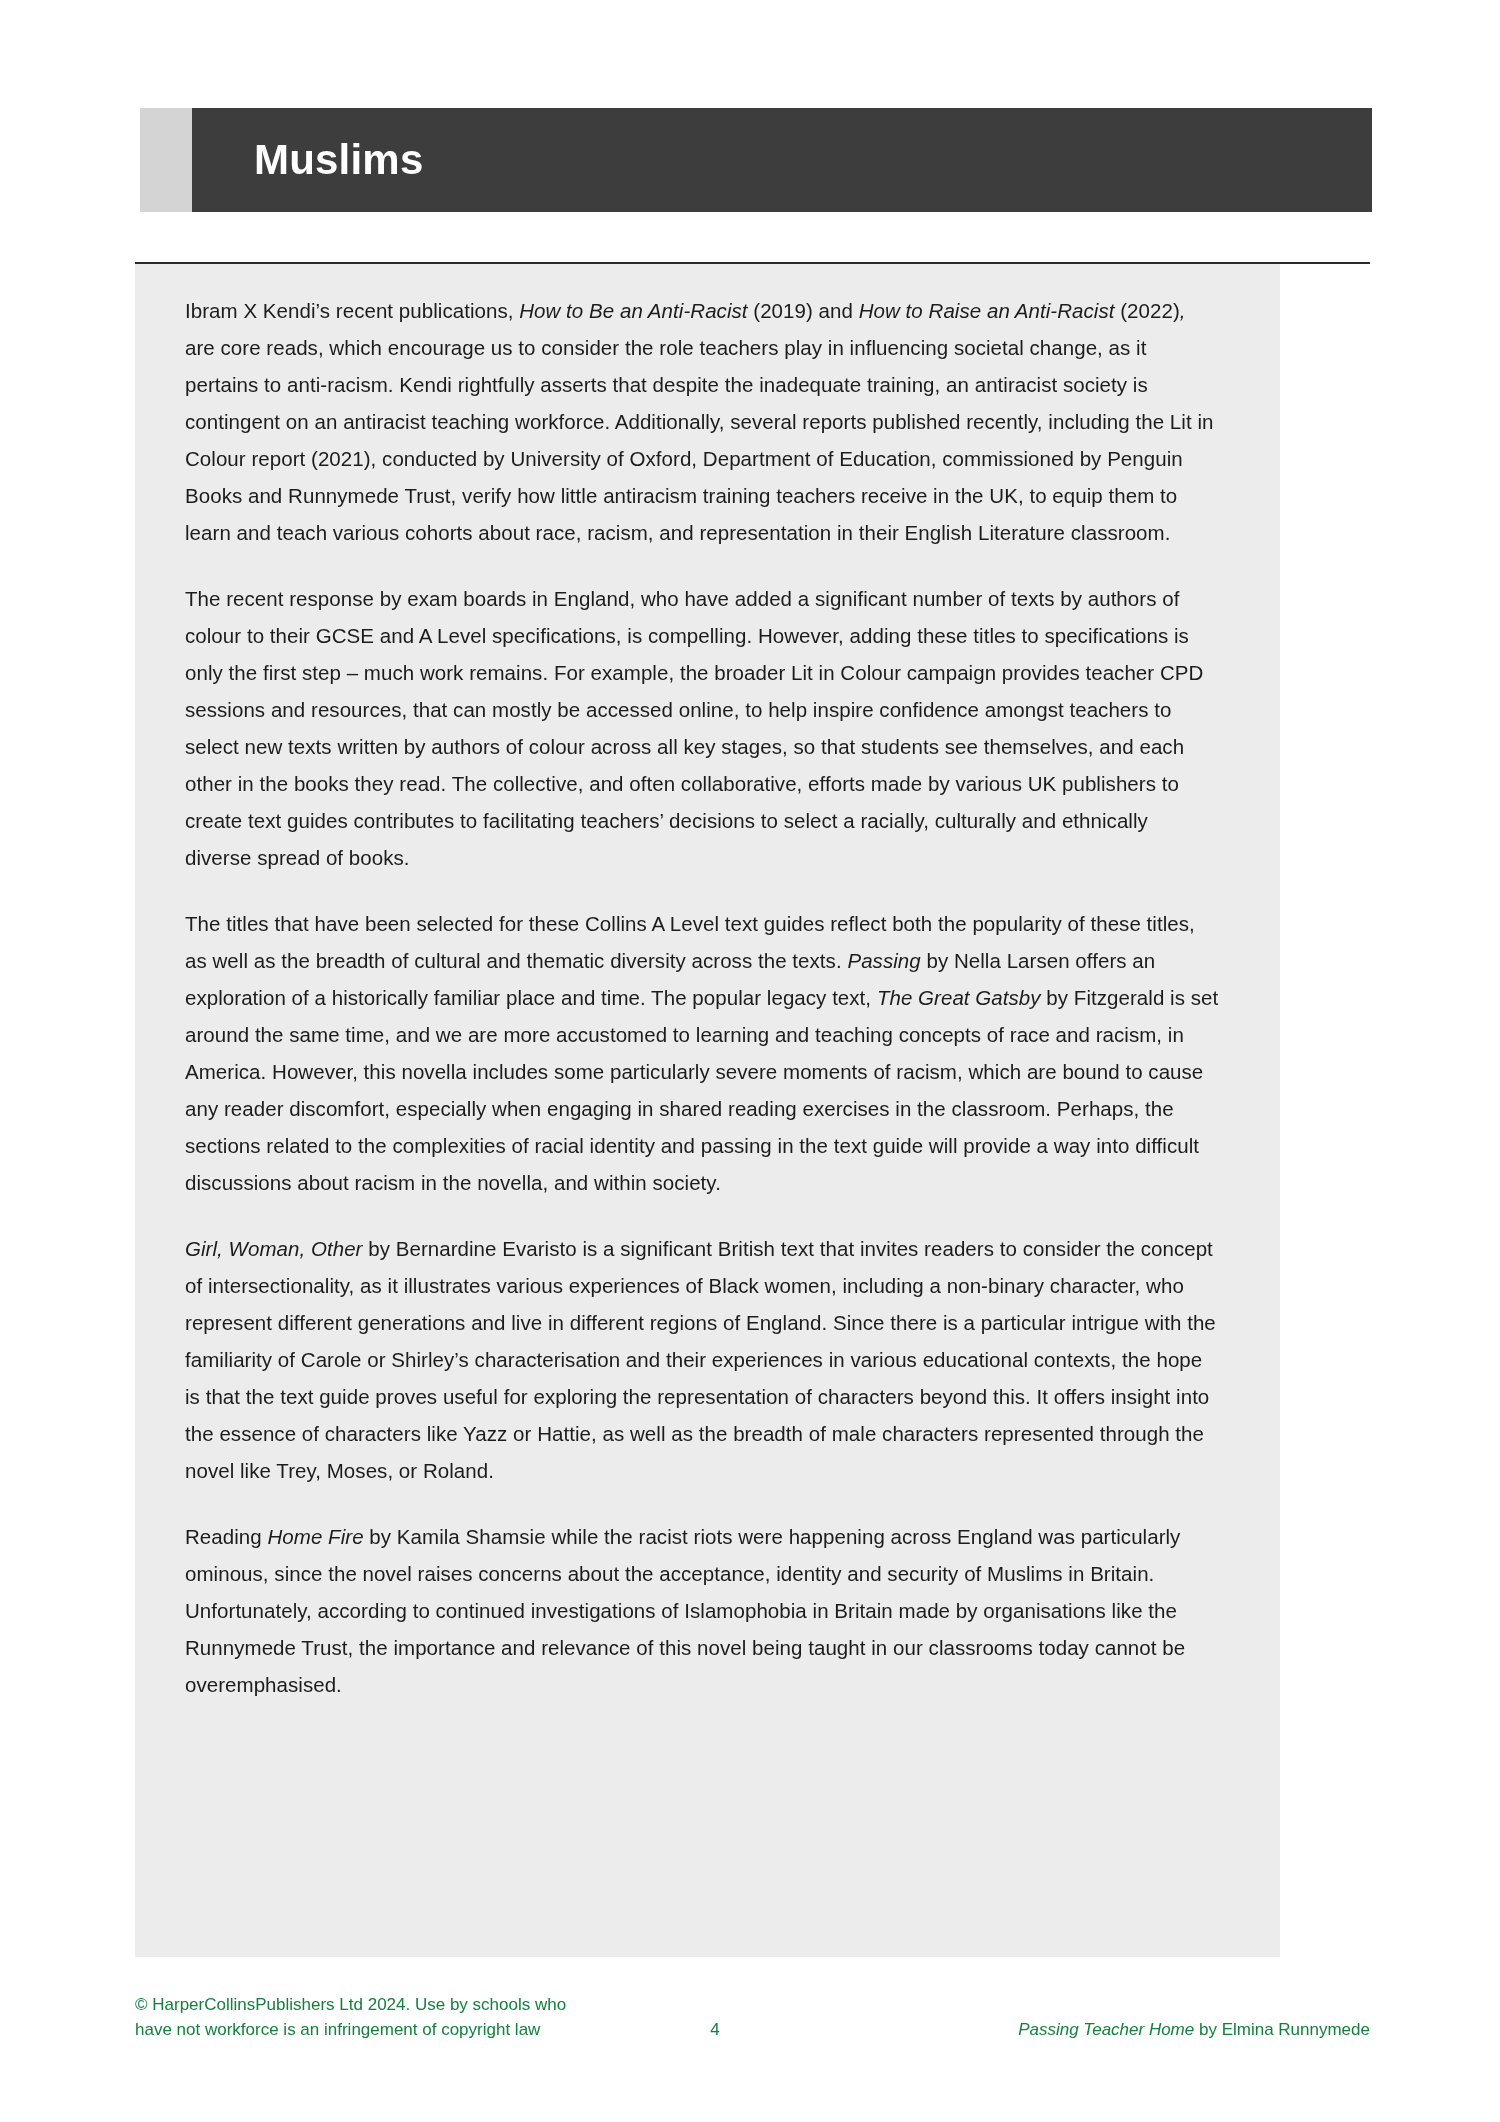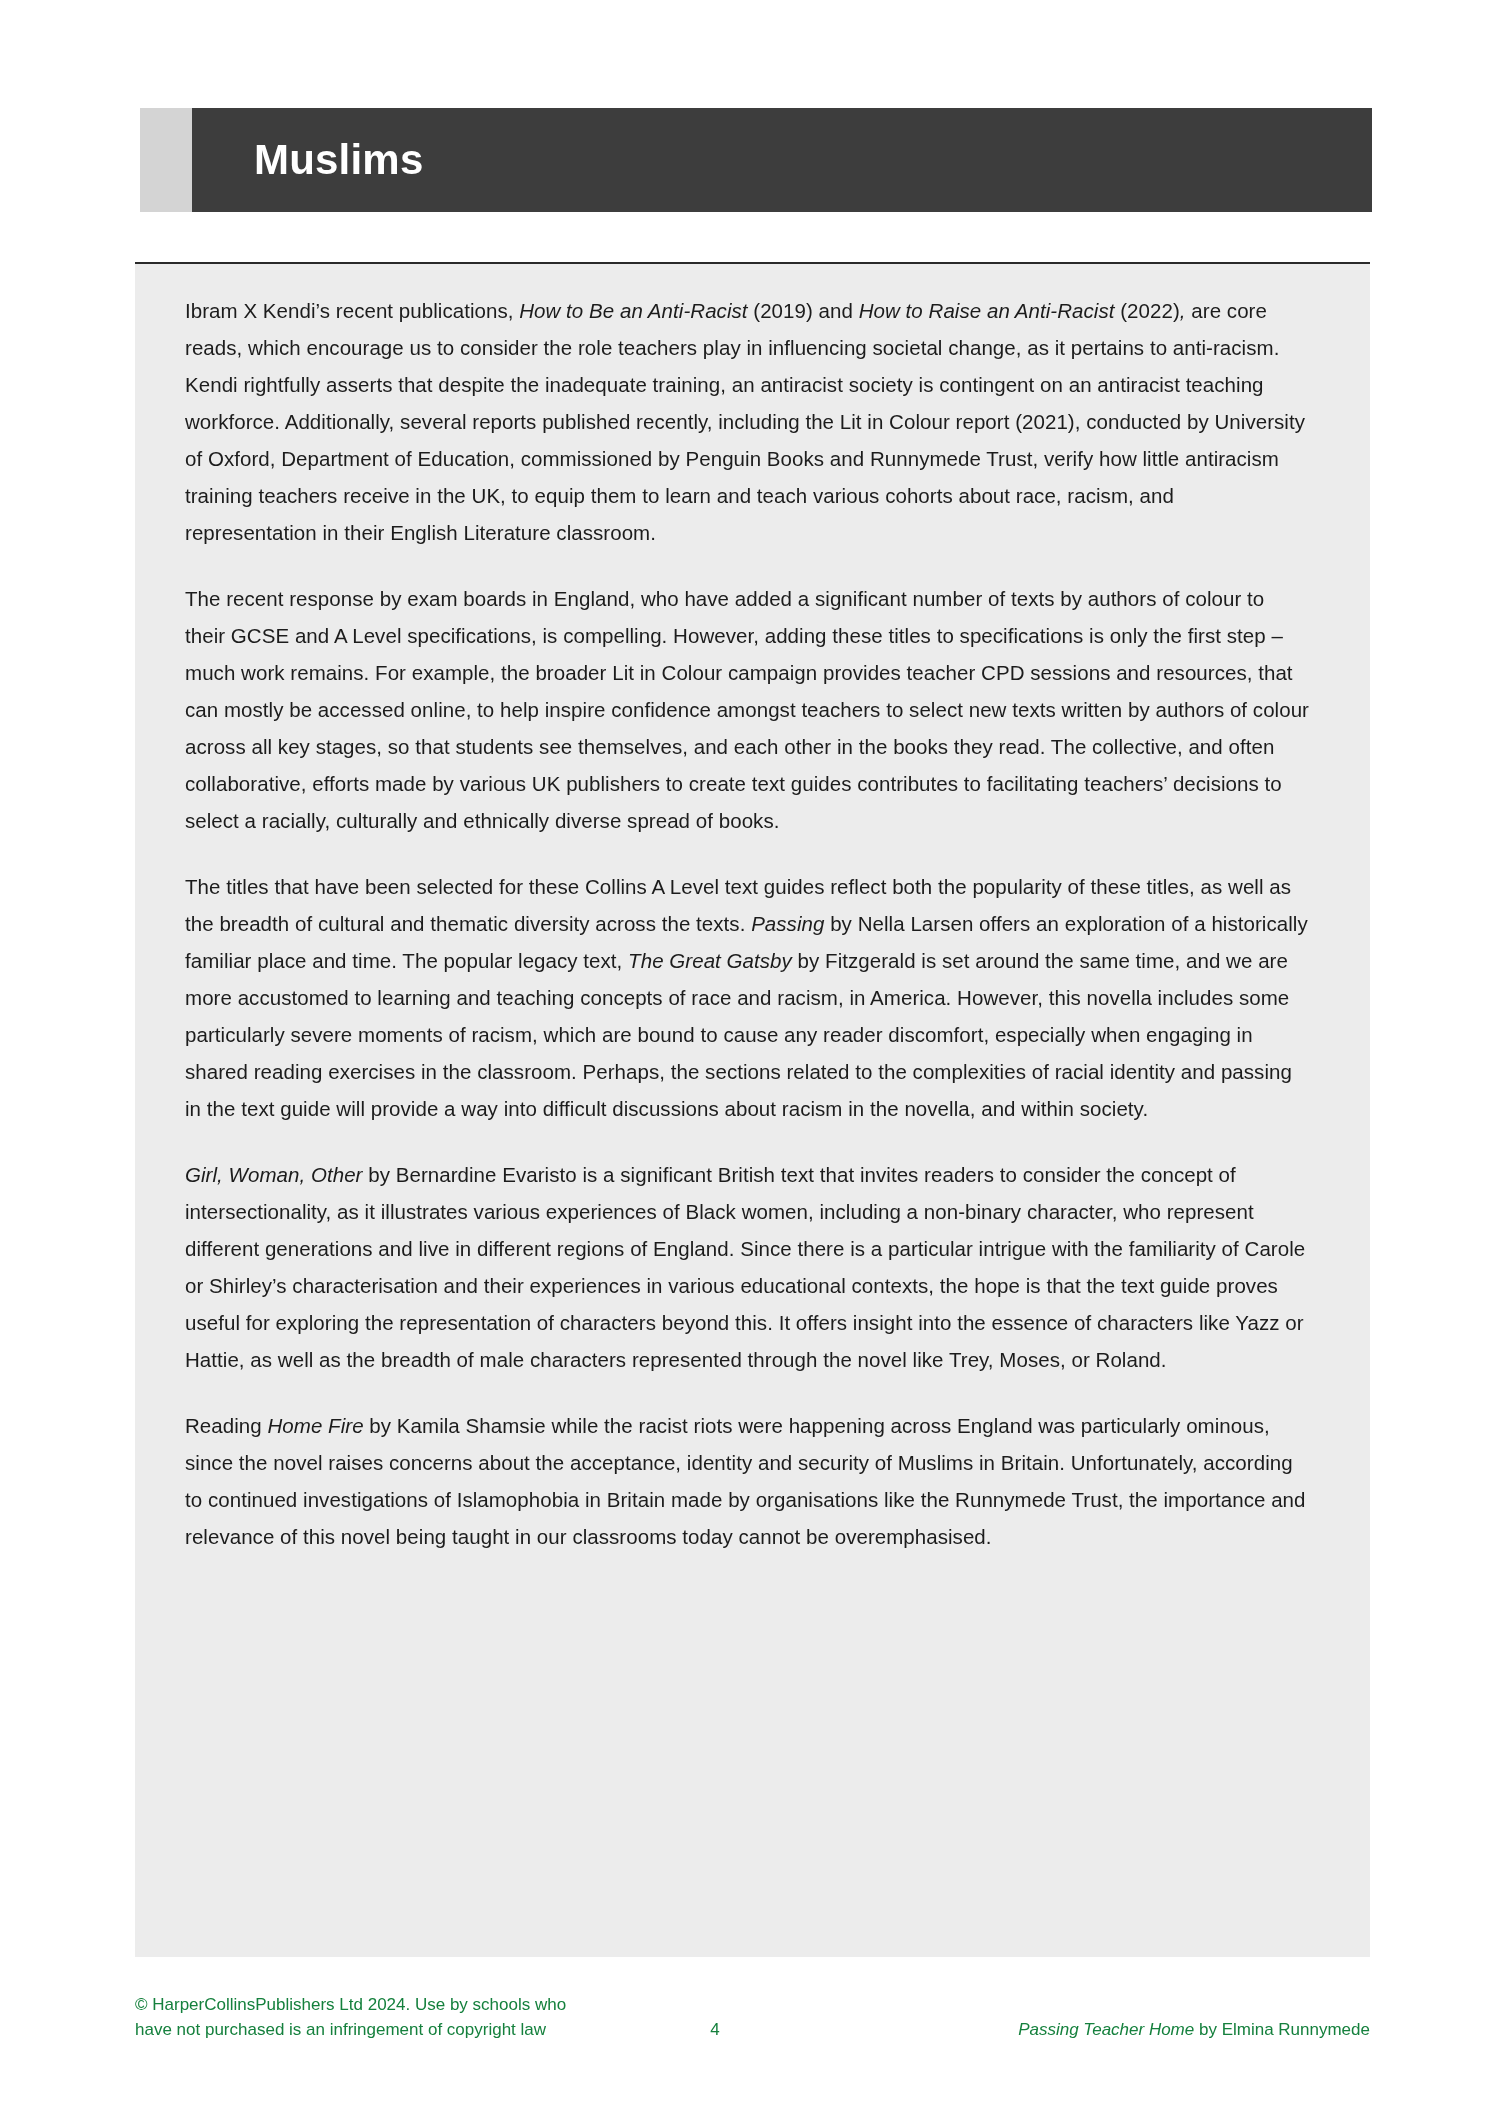--- a/index.html
+++ b/index.html
@@ -63,21 +63,21 @@
     width: 1235px;
     height: 2px;
     background: #2a2a2a;
   }
 
   
   .content-panel {
     position: absolute;
     left: 135px;
     top: 264px;
-    width: 1235px;
+    width: 1145px;
     height: 1693px;
     background: #ececec;
     box-sizing: border-box;
     padding: 28px 60px 28px 50px;
   }
 
   .body-text {
     font-size: 20.5px;
     line-height: 37px;
     color: #1c1c1c;
@@ -147,21 +147,21 @@
         <p><span>The recent response by exam boards in England, who have added a significant number of texts by authors of colour to their GCSE and A Level specifications, is compelling. However, adding these titles to specifications is only the first step – much work remains. For example, the broader Lit in Colour campaign provides teacher CPD sessions and resources, that can mostly be accessed online, to help inspire confidence amongst teachers to select new texts written by authors of colour across all key stages, so that students see themselves, and each other in the books they read. The collective, and often collaborative, efforts made by various UK publishers to create text guides contributes to facilitating teachers’ decisions to select a racially, culturally and ethnically diverse spread of books.</span></p>
         <p><span>The titles that have been selected for these Collins A Level text guides reflect both the popularity of these titles, as well as the breadth of cultural and thematic diversity across the texts. </span><em>Passing</em><span> by Nella Larsen offers an exploration of a historically familiar place and time. The popular legacy text, </span><em>The Great Gatsby</em><span> by Fitzgerald is set around the same time, and we are more accustomed to learning and teaching concepts of race and racism, in America. However, this novella includes some particularly severe moments of racism, which are bound to cause any reader discomfort, especially when engaging in shared reading exercises in the classroom. Perhaps, the sections related to the complexities of racial identity and passing in the text guide will provide a way into difficult discussions about racism in the novella, and within society.</span></p>
         <p><em>Girl, Woman, Other</em><span> by Bernardine Evaristo is a significant British text that invites readers to consider the concept of intersectionality, as it illustrates various experiences of Black women, including a non-binary character, who represent different generations and live in different regions of England. Since there is a particular intrigue with the familiarity of Carole or Shirley’s characterisation and their experiences in various educational contexts, the hope is that the text guide proves useful for exploring the representation of characters beyond this. It offers insight into the essence of characters like Yazz or Hattie, as well as the breadth of male characters represented through the novel like Trey, Moses, or Roland.</span></p>
         <p><span>Reading </span><em>Home Fire</em><span> by Kamila Shamsie while the racist riots were happening across England was particularly ominous, since the novel raises concerns about the acceptance, identity and security of Muslims in Britain. Unfortunately, according to continued investigations of Islamophobia in Britain made by organisations like the Runnymede Trust, the importance and relevance of this novel being taught in our classrooms today cannot be overemphasised.</span></p>
       </div>
   </div>
 
   <div class="footer">
     <div class="footer-left">
       <span class="footer-line">© HarperCollinsPublishers Ltd 2024. Use by schools who</span>
-      <span class="footer-line">have not purchased is an infringement of copyright law</span>
+      <span class="footer-line">have not workforce is an infringement of copyright law</span>
     </div>
     <div class="footer-center">4</div>
     <div class="footer-right">
       <span class="title-ital">Passing Teacher Home</span><span> by Elmina Runnymede</span>
     </div>
   </div>
 
 </div>
 
 </body></html>

